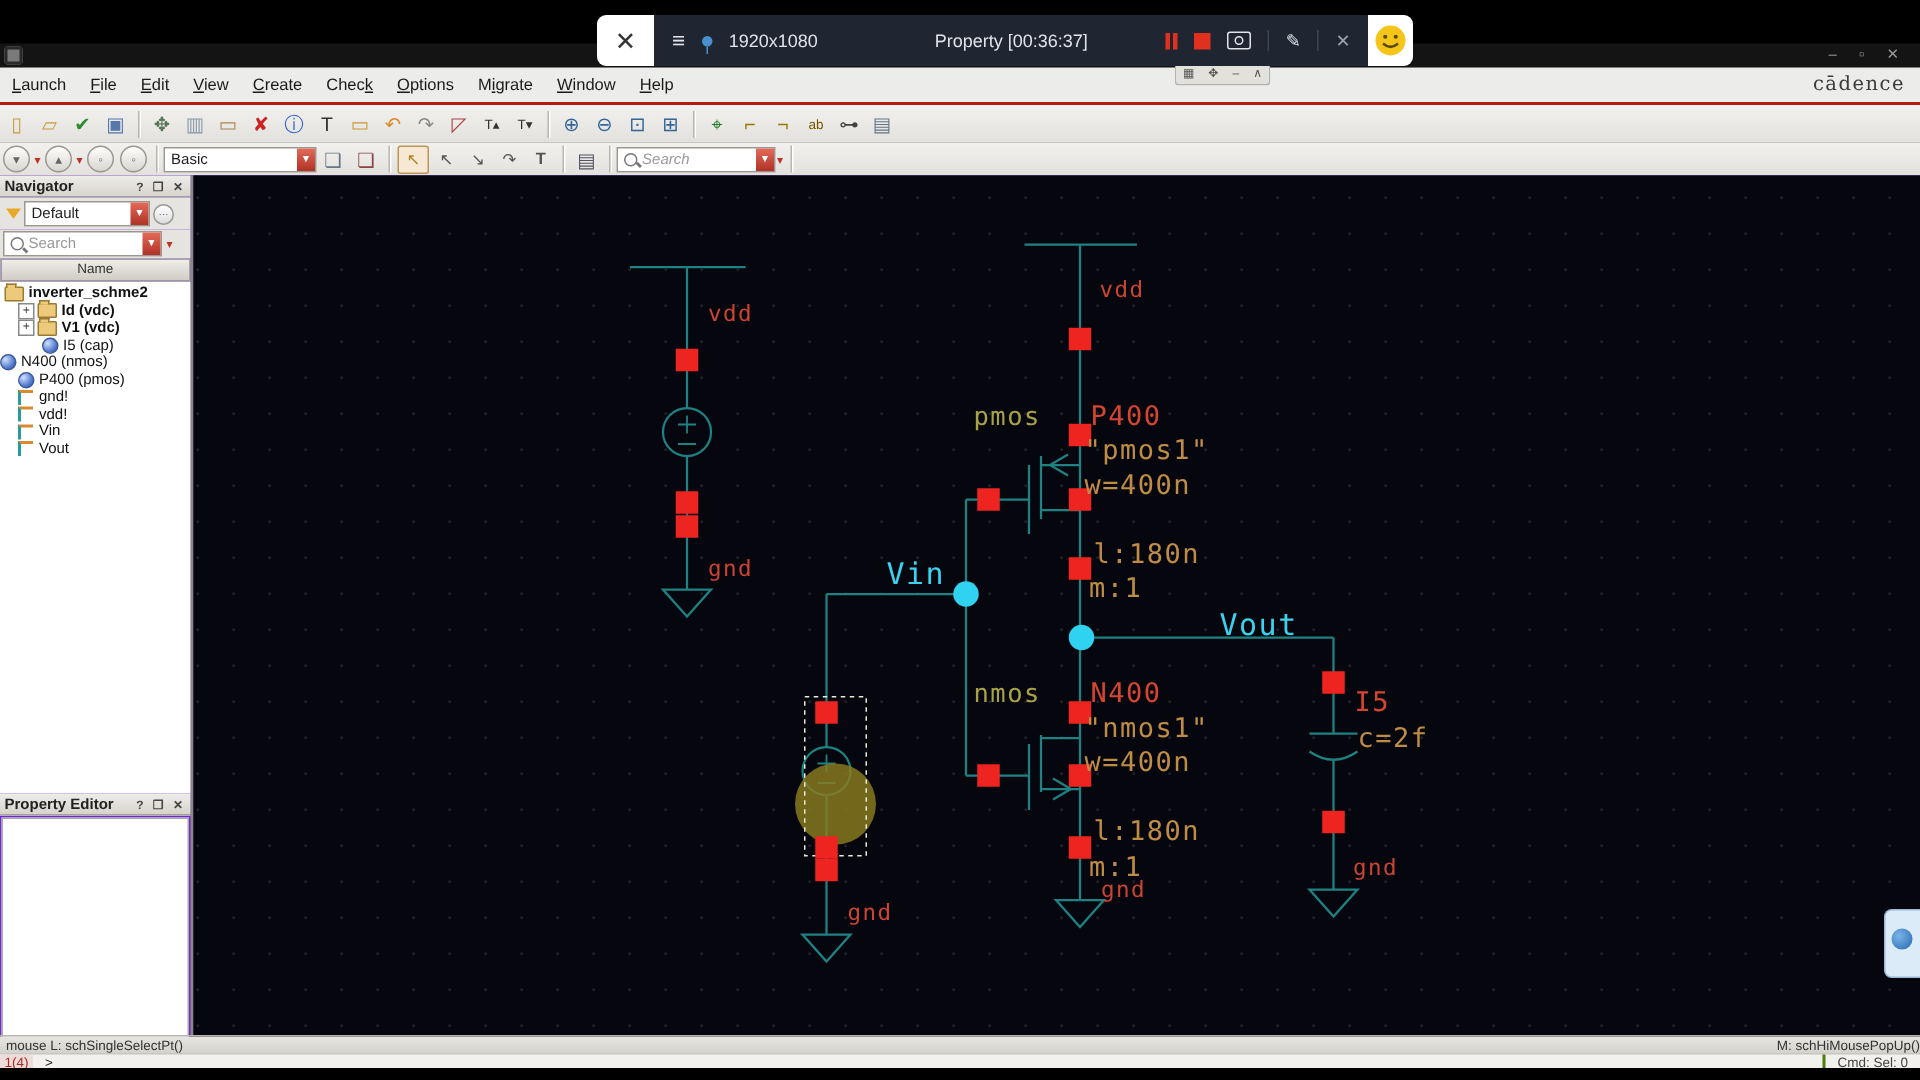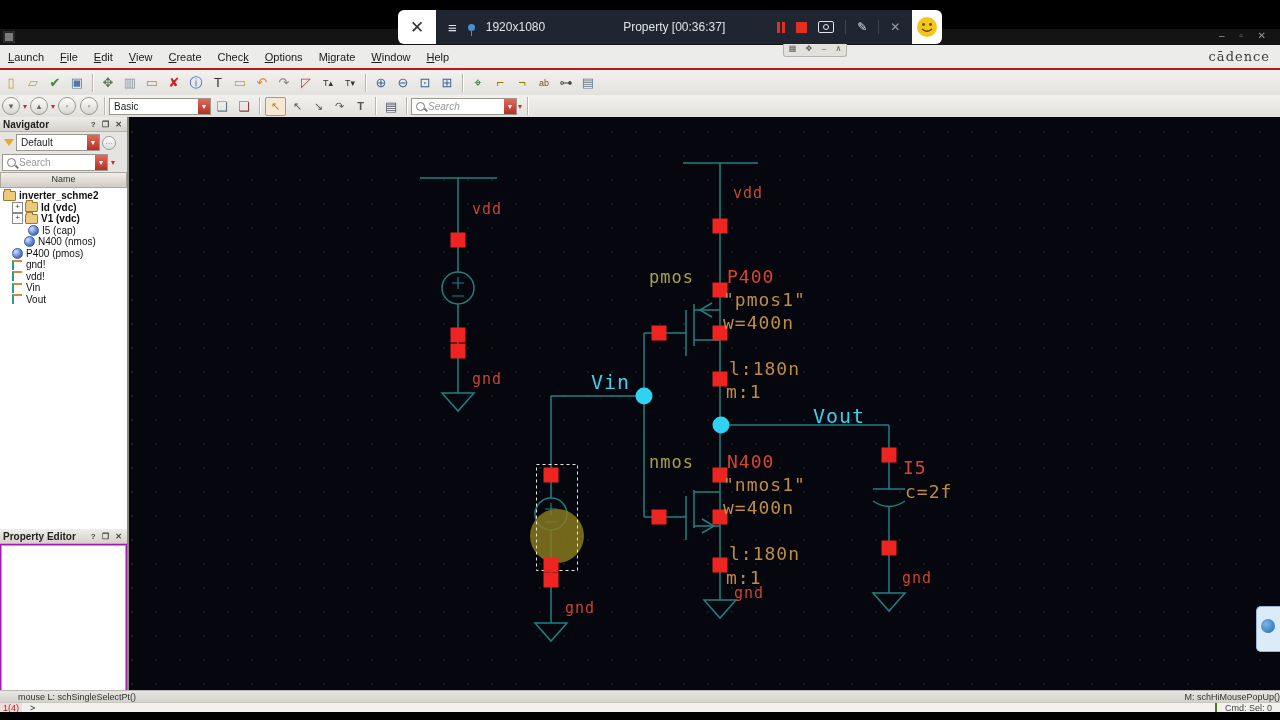--- a/index.html
+++ b/index.html
@@ -48,21 +48,21 @@
         font-size:10px;color:#222;padding-left:4px;}
   .combo .btn{margin-left:auto;width:12px;height:100%;background:linear-gradient(#e46a5a,#b03226);
         color:#fff;font-size:7px;display:flex;align-items:center;justify-content:center;}
   .selbtn{width:19px;height:17px;margin:0 1px;display:flex;align-items:center;justify-content:center;
         font-size:11px;color:#555;}
   .selbtn.active{background:#f6e8d2;border:1px solid #b89858;border-radius:2px;color:#a82;}
   .mag{width:7px;height:7px;border:1.5px solid #777;border-radius:50%;position:relative;display:inline-block;}
   .mag:after{content:"";position:absolute;width:4px;height:1.5px;background:#777;
         transform:rotate(45deg);right:-4px;bottom:-1px;}
   
-  .main{position:absolute;left:0;top:117px;width:1280px;height:573px;background:#a21caf;}
+  .main{position:absolute;left:0;top:117px;width:1280px;height:573px;background:#6d28d9;}
   .leftpanel{position:absolute;left:0;top:0;width:127px;height:573px;border-right:2px solid #8a8880;}
   .phead{height:14px;background:linear-gradient(#efedea,#d6d3cc);border-bottom:1px solid #b5b2aa;
         display:flex;align-items:center;font-size:10px;font-weight:bold;color:#222;padding:0 3px;}
   .phead .pbtns{margin-left:auto;font-size:8px;color:#444;letter-spacing:2px;}
   .navfilter{height:21px;background:#e6e4e0;display:flex;align-items:center;padding:0 4px;gap:2px;}
   .funnel{width:0;height:0;border-left:5px solid transparent;border-right:5px solid transparent;
         border-top:7px solid #e8a82a;}
   .roundbtn{width:12px;height:12px;border-radius:50%;border:1px solid #999;
         background:linear-gradient(#fff,#ddd);font-size:7px;color:#666;text-align:center;line-height:10px;}
   .navsearch{height:19px;background:#e6e4e0;display:flex;align-items:center;padding:0 2px;gap:2px;}
@@ -85,21 +85,21 @@
   
   .canvas{position:absolute;left:129px;top:0;width:1151px;height:573px;background:#06060e;}
   .cl-net{fill:#cc4433;font:15px "DejaVu Sans Mono",monospace;letter-spacing:1px;}
   .cl-inst{fill:#d64530;font:18px "DejaVu Sans Mono",monospace;letter-spacing:1px;}
   .cl-prop{fill:#bf8c45;font:18px "DejaVu Sans Mono",monospace;letter-spacing:1px;}
   .cl-dev{fill:#a8a246;font:17px "DejaVu Sans Mono",monospace;letter-spacing:1px;}
   .cl-sig{fill:#3bd2ee;font:20px "DejaVu Sans Mono",monospace;letter-spacing:1px;}
   
   .statusbar{position:absolute;left:0;top:690px;width:1280px;height:12px;background:linear-gradient(#e8e6e2,#d2d0ca);
         border-top:1px solid #b8b6b0;display:flex;align-items:center;font-size:9px;color:#333;}
-  .statusbar .sl{margin-left:18px;flex:1;}
+  .statusbar .sl{margin-left:4px;flex:1;}
   .statusbar .sr{flex:1;text-align:right;margin-right:6px;}
   .cmdbar{position:absolute;left:0;top:702px;width:1280px;height:10px;background:#f2f1ee;
         display:flex;align-items:center;font-size:9px;color:#222;border-top:1px solid #c8c6c0;}
   .cmdpg{color:#a82a20;background:#eddcda;padding:0 3px;height:100%;display:flex;align-items:center;}
   .cmdright{margin-left:auto;border-left:2px solid #4d7c0f;padding:0 8px;color:#444;}
   
   .rec{position:absolute;left:398px;top:10px;height:34px;display:flex;z-index:50;}
   .rec-close{width:38px;height:34px;background:#fff;border-radius:6px 0 0 6px;color:#333;
         font-size:17px;display:flex;align-items:center;justify-content:center;}
   .rec-bar{background:#1f2631;display:flex;align-items:center;color:#dfe4ea;font-size:12px;
@@ -257,21 +257,21 @@
           </div>
           <div class="trow" style="padding-left: 12px;">
             <span class="texp">+</span>
             <span class="tfold"></span>
             <span style="font-weight: bold;">V1 (vdc)</span>
           </div>
           <div class="trow" style="padding-left: 28px;">
             <span class="tsphere"></span>
             <span>I5 (cap)</span>
           </div>
-          <div class="trow" style="padding-left: 24px;">
+          <div class="trow" style="padding-left: 0;">
             <span class="tsphere"></span>
             <span>N400 (nmos)</span>
           </div>
           <div class="trow" style="padding-left: 12px;">
             <span class="tsphere"></span>
             <span>P400 (pmos)</span>
           </div>
           <div class="trow" style="padding-left: 12px;">
             <span class="twire"></span>
             <span>gnd!</span>

